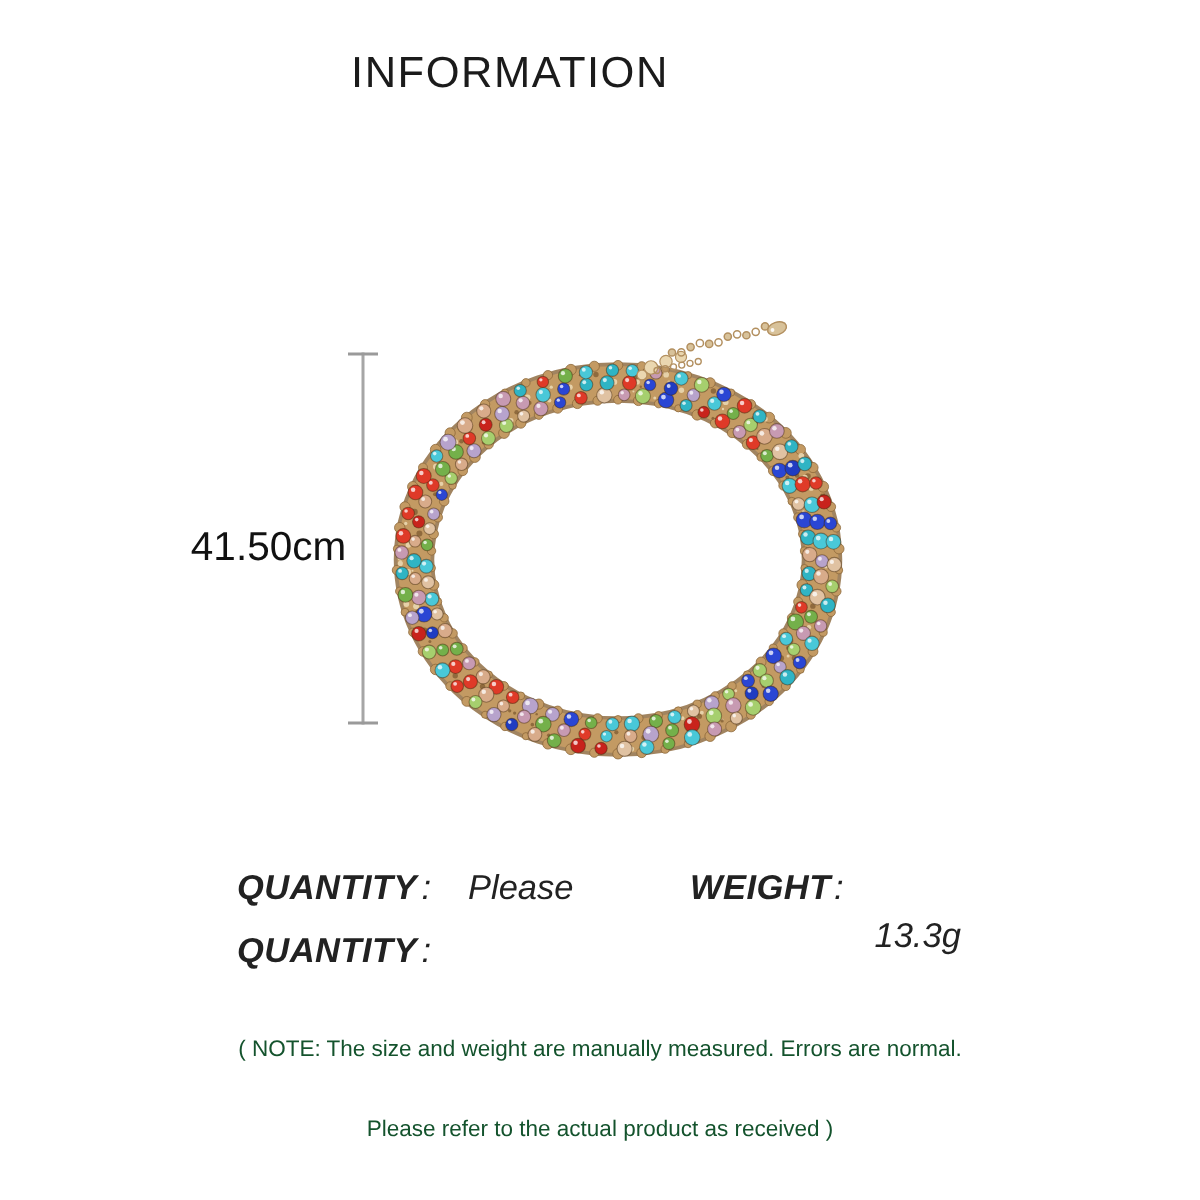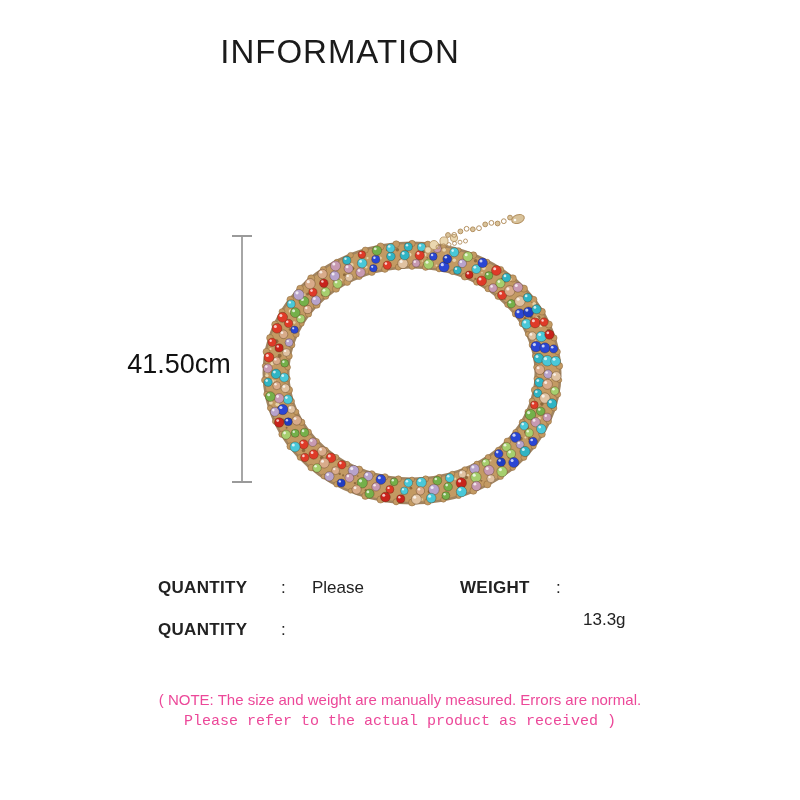--- a/index.html
+++ b/index.html
@@ -1,44 +1,44 @@
 <!DOCTYPE html>
 <html><head>
 <meta charset="utf-8">
 <style>
   html,body{margin:0;padding:0;background:#fff;}
   .page{position:relative;width:800px;height:800px;background:#fff;overflow:hidden;
         font-family:"Liberation Sans",sans-serif;color:#1f1f1f;}
   .title{position:absolute;top:33px;left:0;width:680px;margin:0;text-align:center;
-         font-size:33px;font-weight:500;letter-spacing:1px;color:#1b1b1b;}
+         font-size:29px;font-weight:500;letter-spacing:1px;color:#1b1b1b;}
   
   .measure-line{position:absolute;left:241px;top:235px;width:2px;height:248px;background:#a6a6a6;}
   .measure-cap{position:absolute;left:-9px;width:20px;height:2px;background:#9a9a9a;}
   .measure-cap.top{top:0;}
   .measure-cap.bottom{bottom:0;}
   .measure-label{position:absolute;left:124px;top:349px;width:110px;text-align:center;
                  font-size:27px;color:#111;}
   
   .necklace{position:absolute;left:252px;top:185px;width:320px;height:330px;}
   
-  .spec{position:absolute;font-size:17px;color:#222;white-space:nowrap;}
+  .spec{position:absolute;font-size:23px;color:#222;white-space:nowrap;font-style:italic;}
   .spec.bold{font-weight:bold;letter-spacing:.3px;}
   .q-label{left:158px;top:578px;}
   .q-colon{left:281px;top:578px;}
   .q-value{left:312px;top:578px;}
   .w-label{left:460px;top:578px;}
   .w-colon{left:556px;top:578px;}
   .w-value{left:583px;top:610px;}
   .m-label{left:158px;top:620px;}
   .m-colon{left:281px;top:620px;}
   .m-value{left:312px;top:620px;}
   
-  .note-line{position:absolute;left:0;width:800px;text-align:center;font-size:15px;color:#ec4899;}
+  .note-line{position:absolute;left:0;width:800px;text-align:center;font-size:15px;color:#14532d;}
   .note-line.l1{top:691px;}
-  .note-line.l2{top:713px;font-family:Liberation Mono, monospace;}
+  .note-line.l2{top:744px;}
 </style>
 </head>
 <body>
 
 <div class="page">
 
   <h1 class="title">INFORMATION</h1>
 
   <div class="measure-label">41.50cm</div>
   <div class="measure-line">

